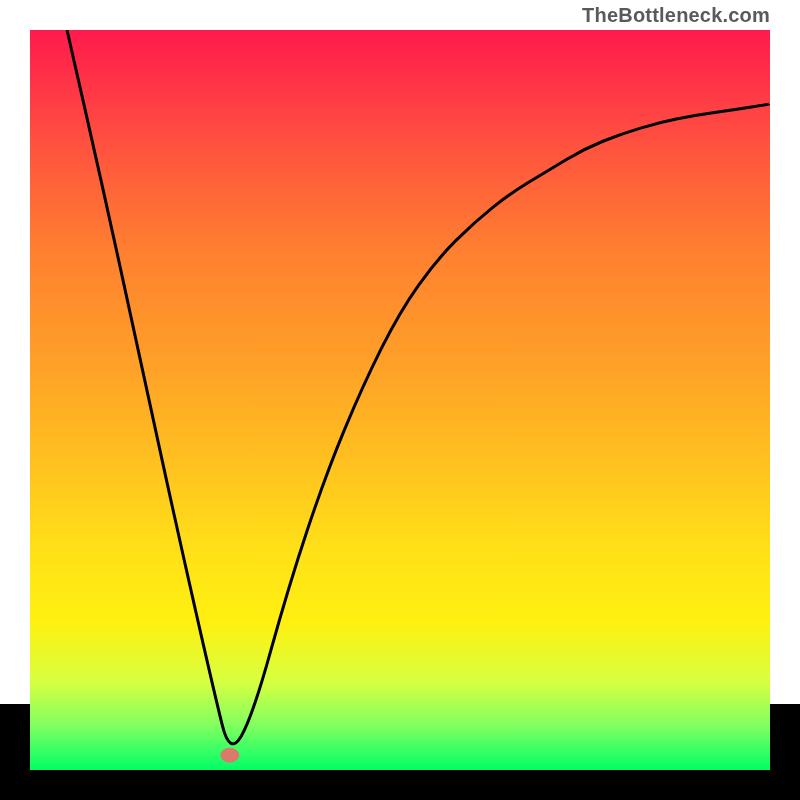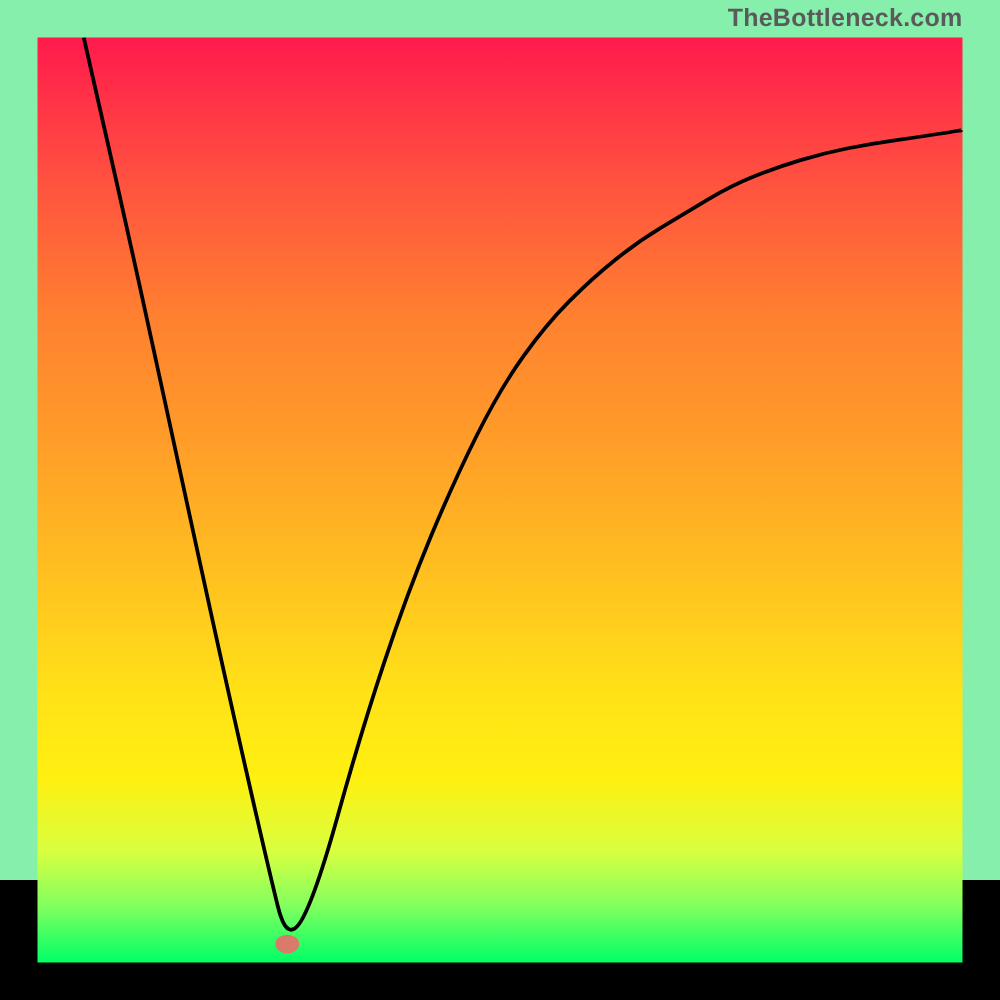--- a/index.html
+++ b/index.html
@@ -8,21 +8,21 @@
     width: 800px;
     height: 800px;
     overflow: hidden;
     font-family: Arial, Helvetica, sans-serif;
     background: #000;
   }
   .chart-wrap {
     position: relative;
     width: 800px;
     height: 704px;
-    background: #86efac;
+    background: #ffffff;
   }
   .plot-area {
     position: absolute;
     left: 30px;
     top: 30px;
     width: 740px;
     height: 740px;
     background: linear-gradient(to bottom,
       #ff1a4d 0%,
       #ff5040 15%,

